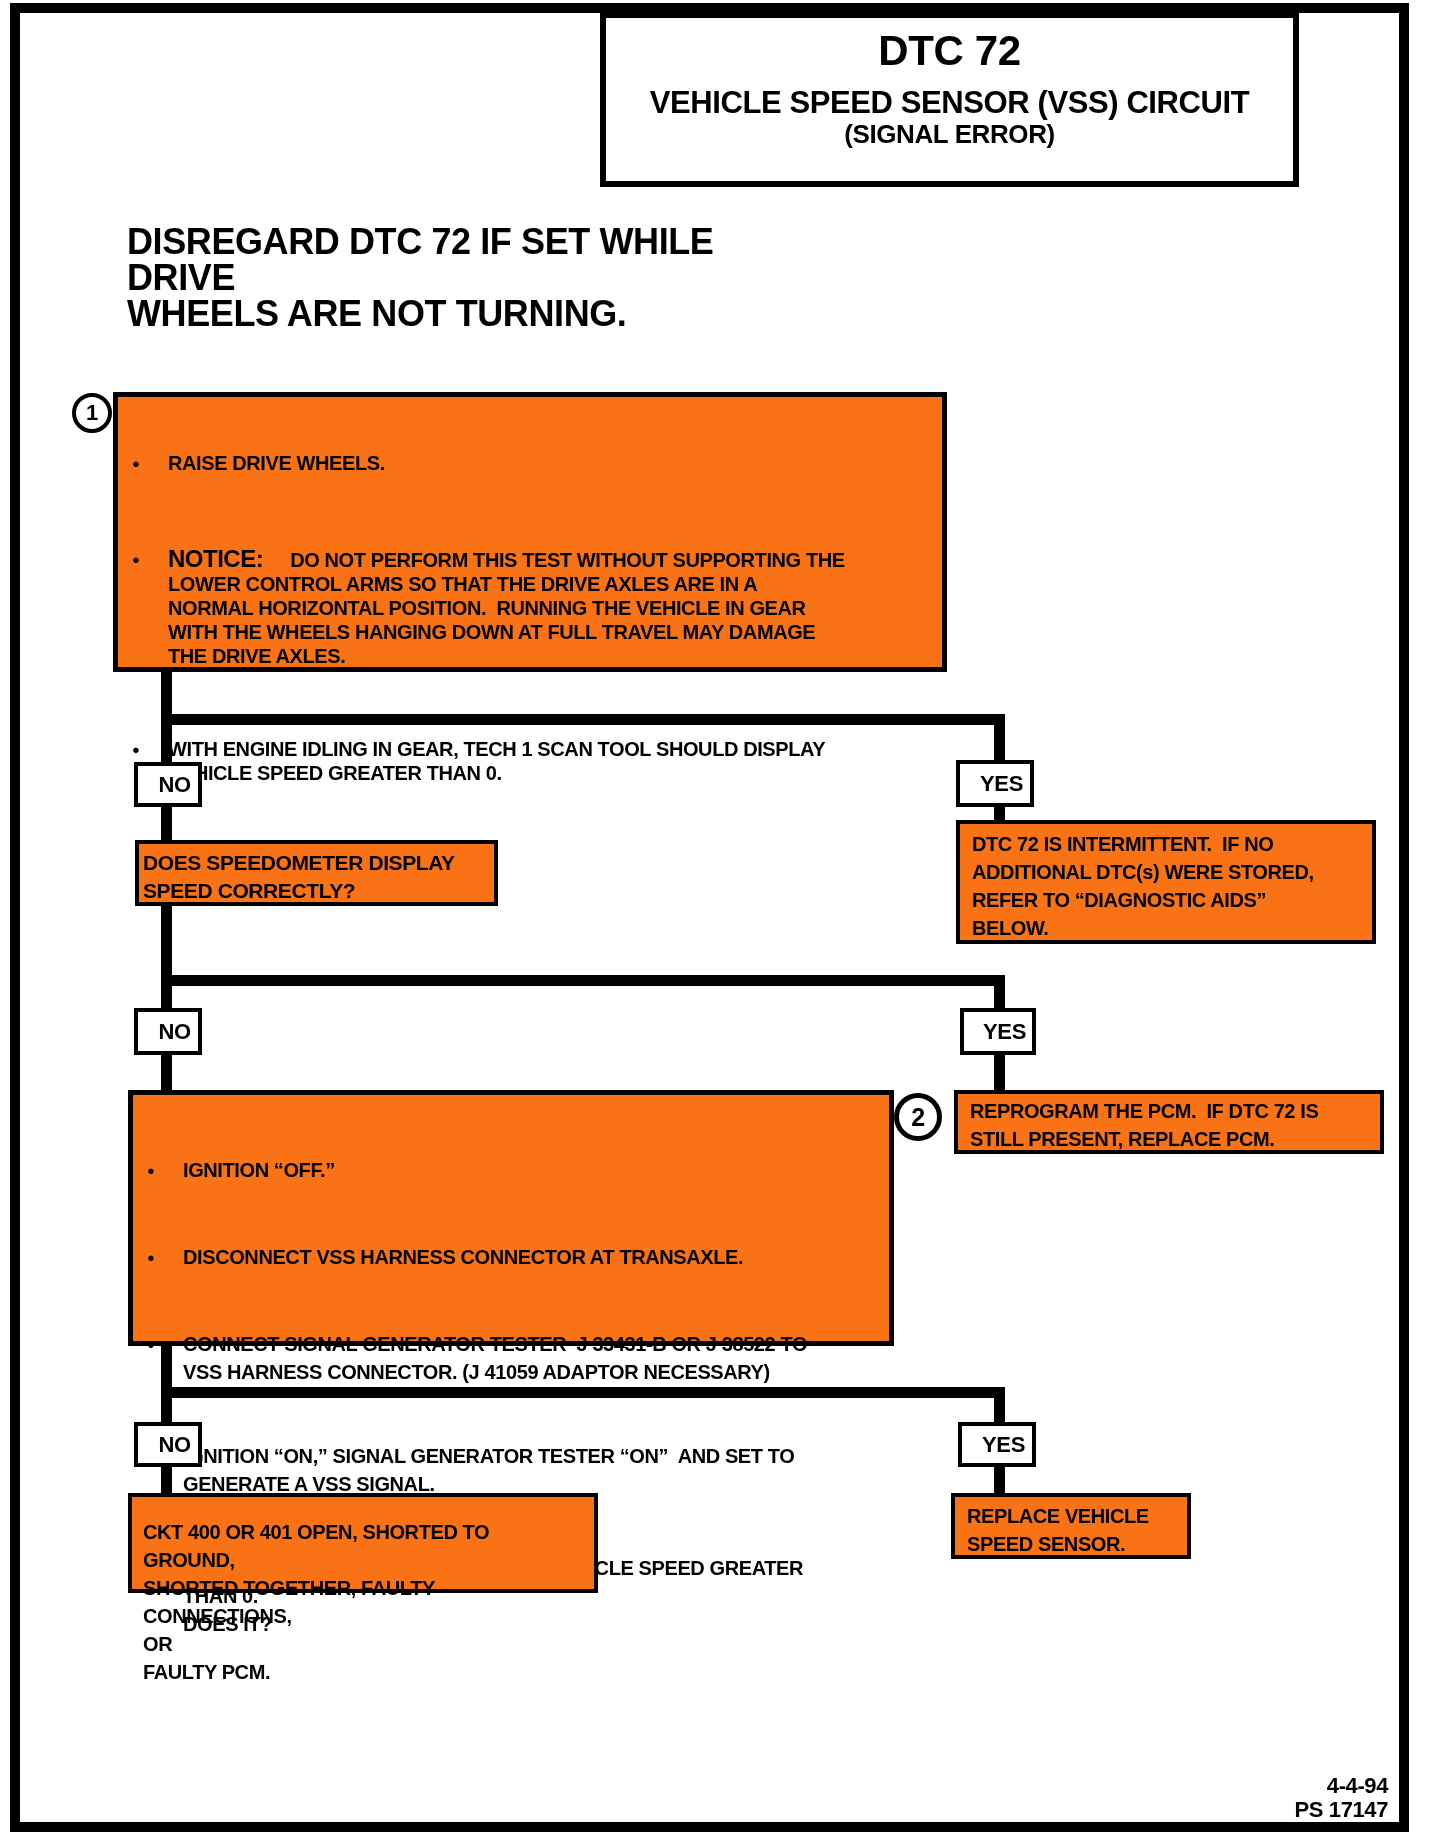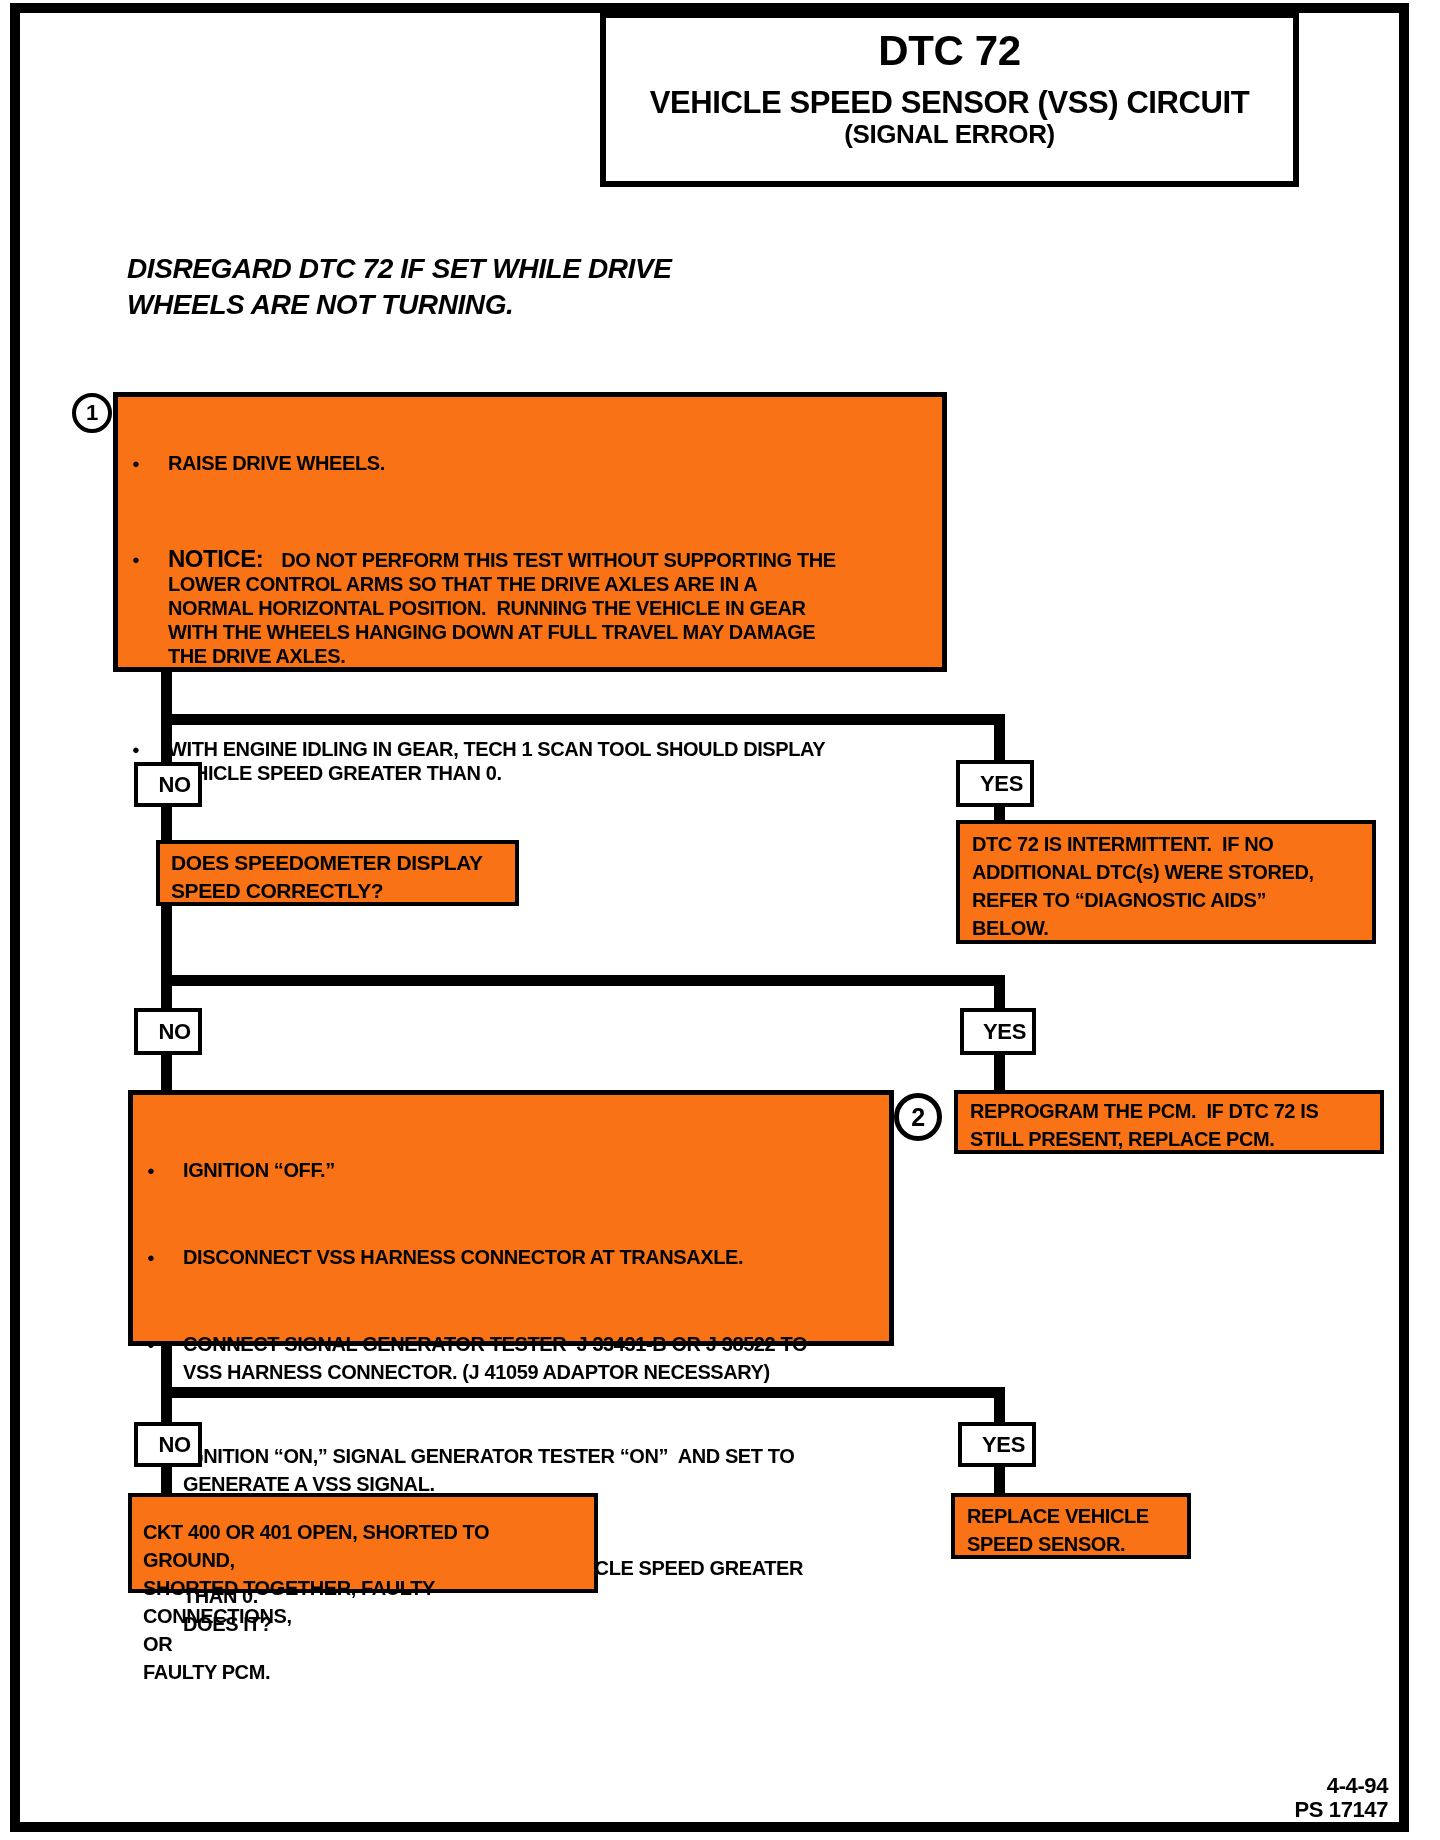--- a/index.html
+++ b/index.html
@@ -10,43 +10,43 @@
   }
   .abs{position:absolute;}
   
   #frame{left:10px;top:3px;width:1399px;height:1829px;border:10px solid #000;box-sizing:border-box;}
   
   #title-box{left:600px;top:12px;width:699px;height:175px;border:6px solid #000;box-sizing:border-box;text-align:center;background:#fff;}
   .dtc-code{margin-top:10px;font-size:42px;line-height:46px;}
   .dtc-title{margin-top:12px;font-size:31px;line-height:33px;}
   .dtc-subtitle{font-size:26px;line-height:30px;}
   
-  #disregard{left:127px;top:251px;width:640px;font-size:28px;line-height:36px;font-style:italic;white-space:pre-wrap;}
+  #disregard{left:127px;top:224px;width:640px;font-size:36px;line-height:36px;white-space:pre-wrap;}
   
   .step-circle{border:4px solid #000;border-radius:50%;box-sizing:border-box;display:flex;align-items:center;justify-content:center;background:#fff;}
   #circle-1{left:72px;top:393px;width:40px;height:40px;font-size:22px;}
   #circle-2{left:894px;top:1093px;width:48px;height:48px;font-size:25px;border-width:5px;}
   
   .flow-box{border:4px solid #000;box-sizing:border-box;background:#f97316;font-size:20px;line-height:28px;white-space:pre-wrap;}
   .action-box{border-width:5px;}
   #box-1{left:113px;top:392px;width:834px;height:280px;padding:6px 14px 4px 14px;line-height:24px;}
   #box-1 .bullet{margin-top:21px;}
   #box-1 .bullet:first-child{margin-top:0;}
-  #question-box{left:135px;top:840px;width:363px;height:66px;padding:5px 11px;font-size:21px;margin-left:21px;}
+  #question-box{left:135px;top:840px;width:363px;height:66px;padding:5px 4px;font-size:21px;}
   #intermittent-box{left:956px;top:820px;width:420px;height:124px;padding:6px 12px;}
   #reprogram-box{left:954px;top:1090px;width:430px;height:64px;padding:3px 12px;}
   #box-2{left:128px;top:1090px;width:766px;height:256px;padding:5px 14px;}
   #final-no-box{left:128px;top:1493px;width:470px;height:100px;padding:21px 11px;}
   #final-yes-box{left:951px;top:1493px;width:240px;height:66px;padding:5px 12px;}
   
   .bullet{display:flex;}
   .bullet-dot{width:36px;flex:none;}
   .bullet-dot::before{content:"\25CF";font-size:13px;position:relative;top:-2px;}
   .bullet-text{white-space:pre-wrap;}
-  .notice-label{font-size:24px;margin-right:18px;letter-spacing:-0.5px;}
+  .notice-label{font-size:24px;margin-right:27px;letter-spacing:-0.5px;}
   
   .tag-box{border:4px solid #000;box-sizing:border-box;background:#fff;display:flex;align-items:center;justify-content:center;font-size:22px;padding-left:13px;}
   #no-1{left:134px;top:762px;width:68px;height:45px;}
   #yes-1{left:956px;top:760px;width:78px;height:47px;}
   #no-2{left:134px;top:1008px;width:68px;height:47px;}
   #yes-2{left:960px;top:1008px;width:76px;height:47px;}
   #no-3{left:134px;top:1422px;width:68px;height:45px;}
   #yes-3{left:958px;top:1422px;width:78px;height:45px;}
   
   .line{background:#000;}

